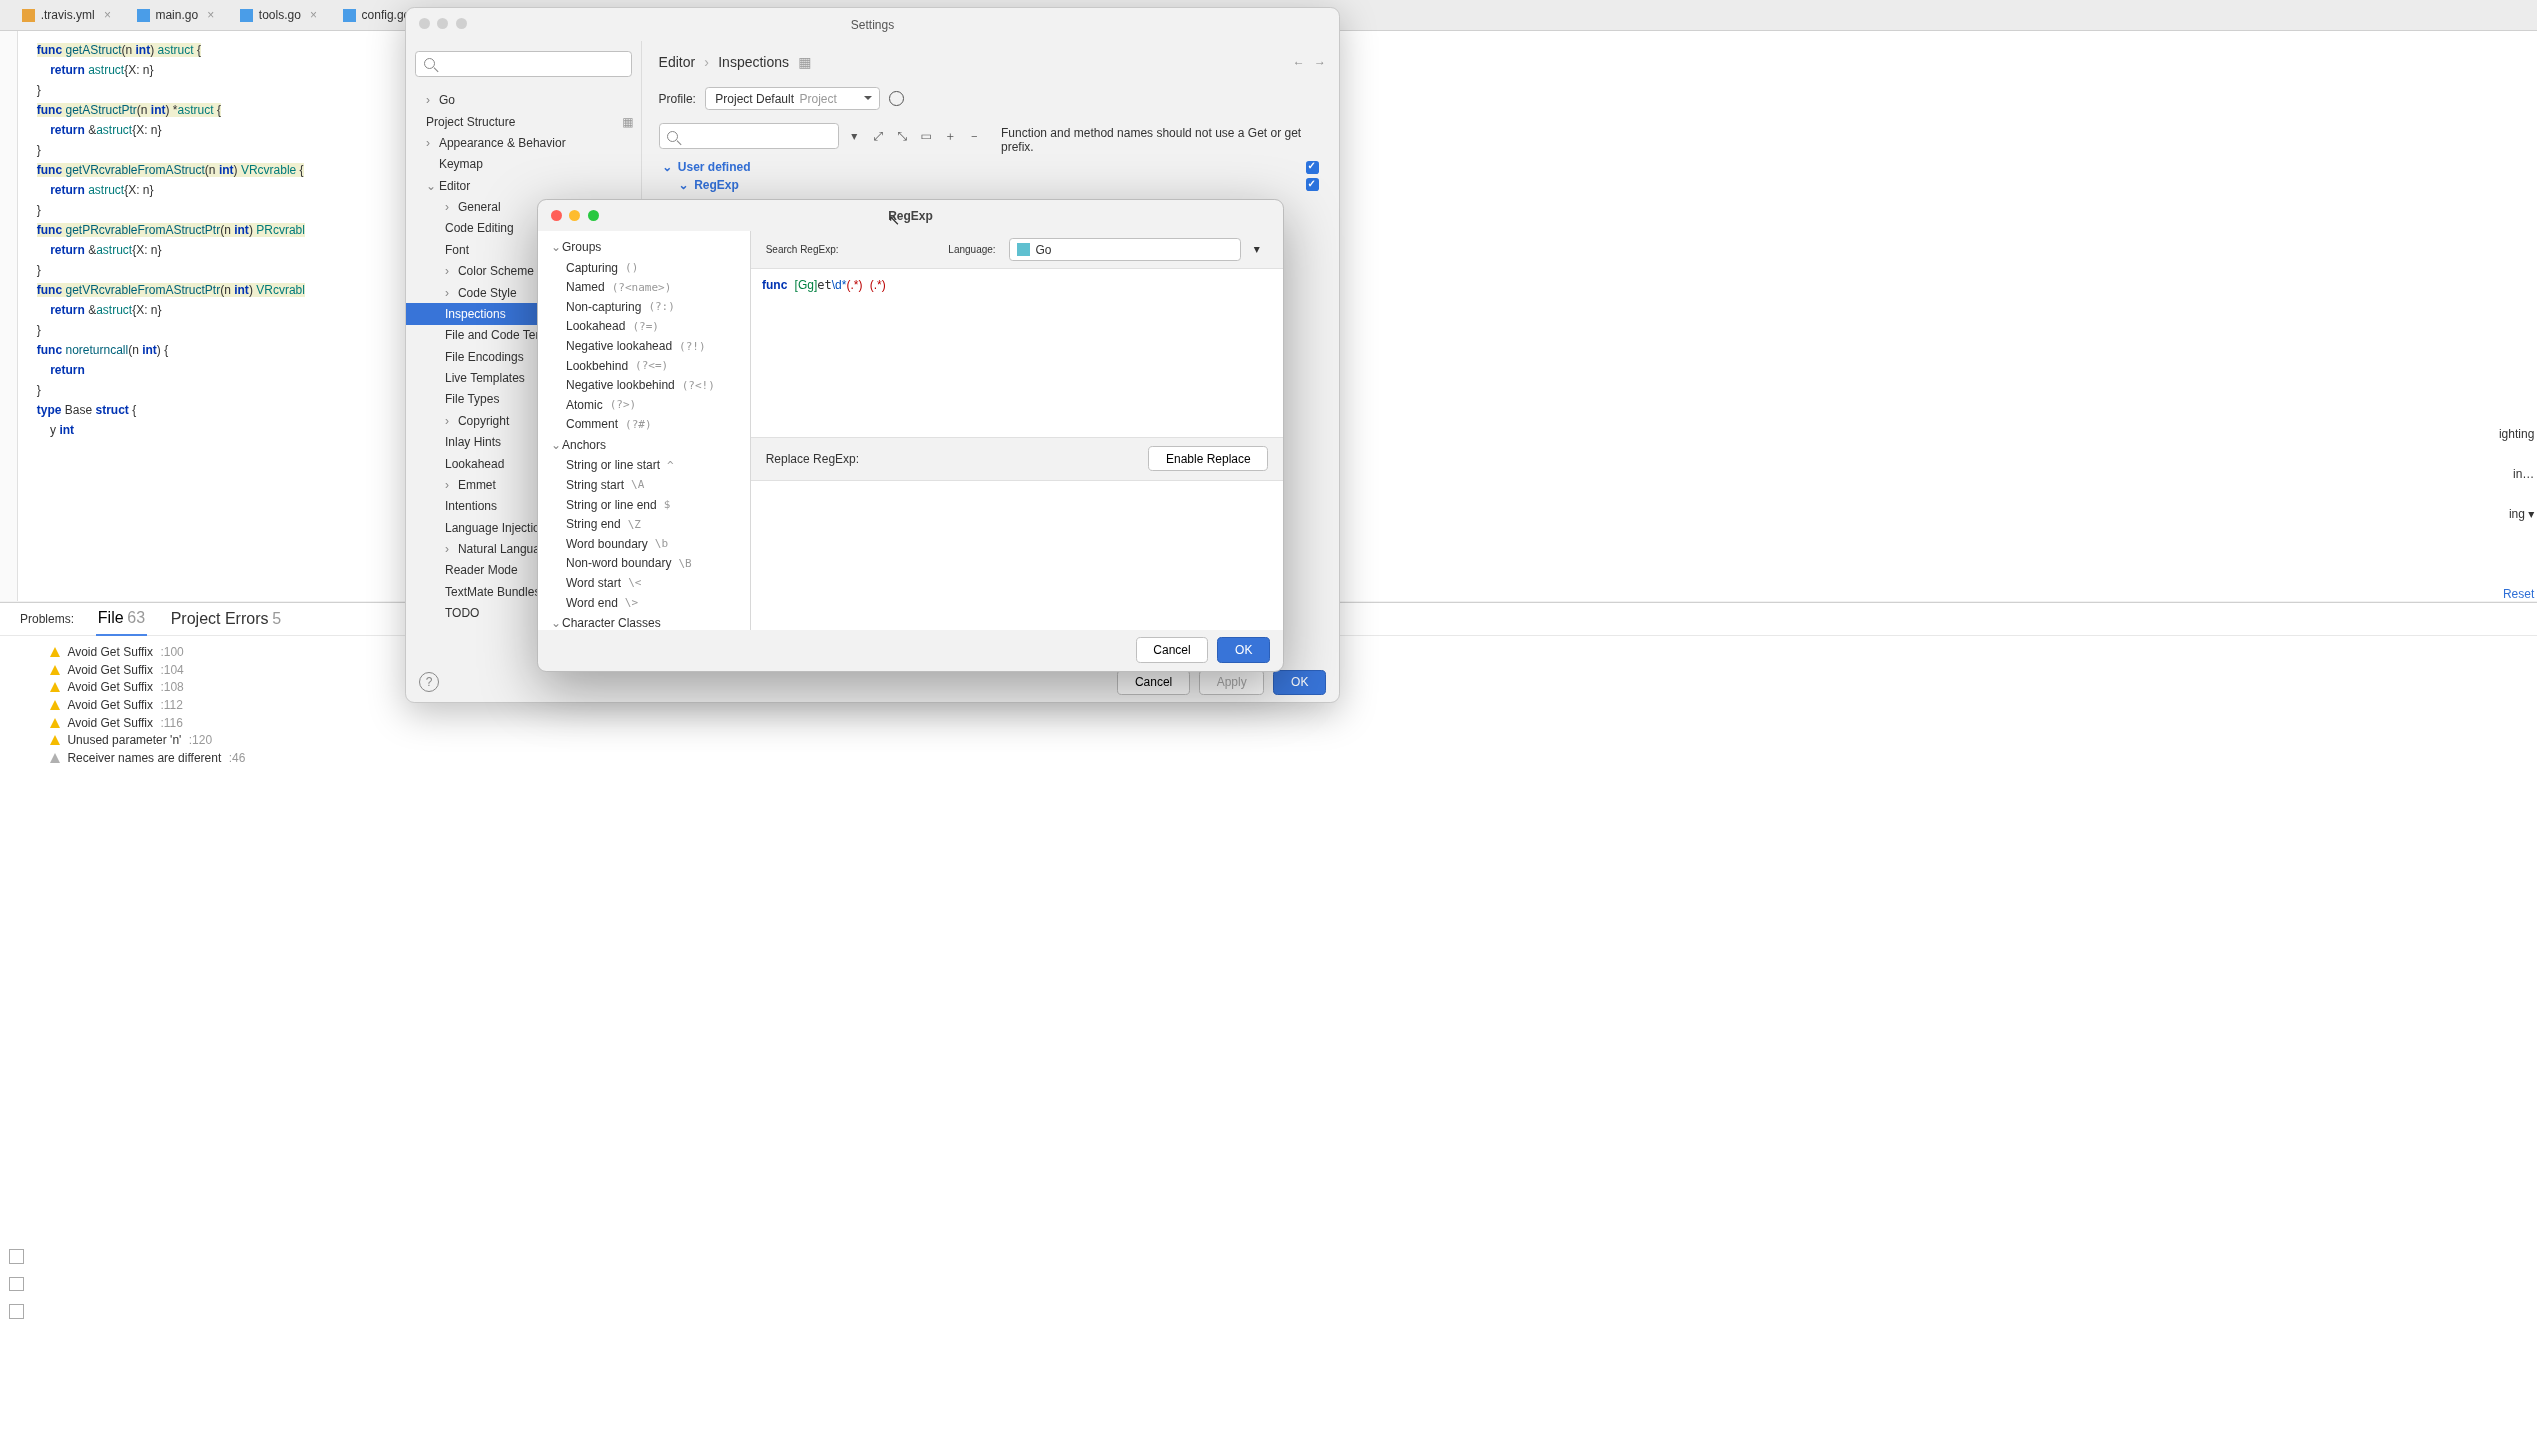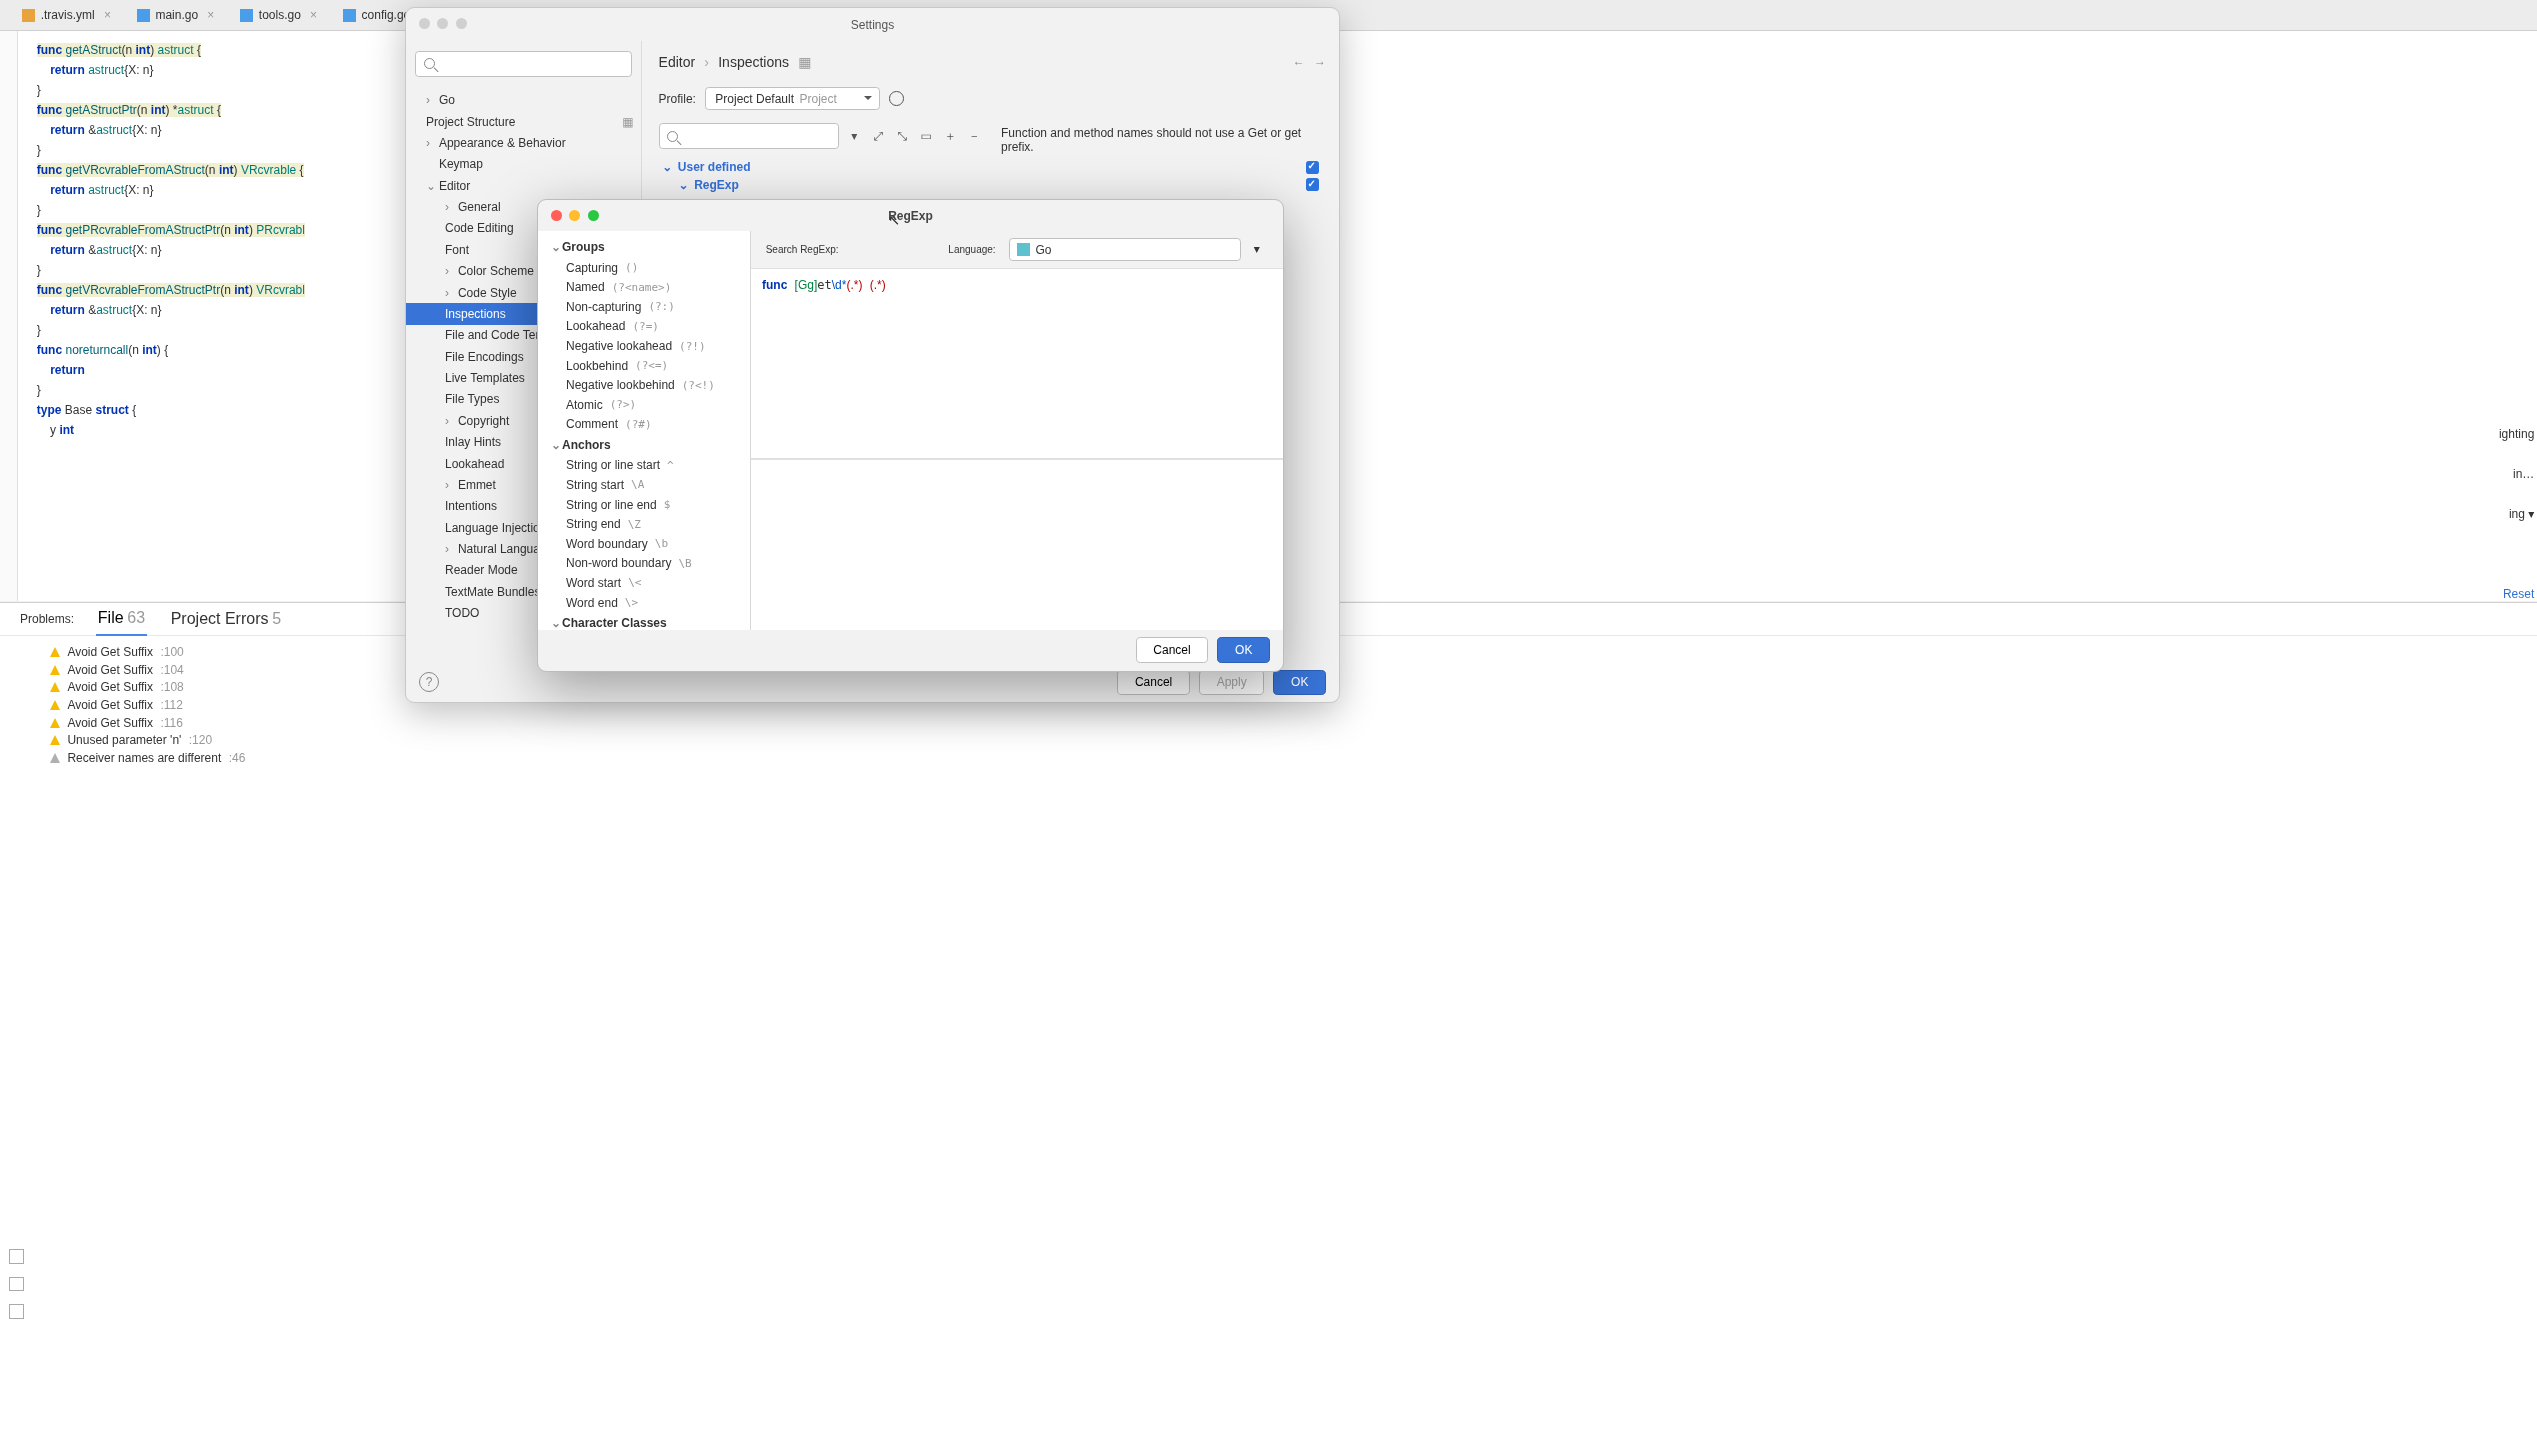--- a/index.html
+++ b/index.html
@@ -68,21 +68,21 @@
 .btn.primary{background:#3874d8;color:#fff;border-color:#2b5fb8}
 .btn.dis{color:#aaa}
 
 .regexp{position:absolute;left:537px;top:199px;width:747px;height:473px;background:#f2f2f2;border:0.9px solid #bcbcbc;border-radius:9.2px;box-shadow:0 16.6px 55px rgba(0,0,0,.35)}
 .regexp .titlebar2{height:31px;display:flex;align-items:center;justify-content:center;font-weight:600;color:#444;position:relative}
 .traffic2{position:absolute;left:13px;top:10px;display:flex;gap:7.4px}
 .d2{width:11px;height:11px;border-radius:50%}
 .d2.r{background:#ff5f57}.d2.y{background:#febc2e}.d2.g{background:#28c840}
 .regexp-body{display:flex;height:calc(100% - 72px)}
 .cheat{width:213px;border-right:0.9px solid #d8d8d8;background:#fff;overflow:auto;padding:5.5px 0}
-.ch-sec{padding:3.7px 13px;font-weight:700}
+.ch-sec{padding:3.7px 13px;font-weight:400}
 .ch-item{padding:2.8px 13px 2.8px 28px;display:flex;gap:7px;align-items:center}
 .ch-item .sym{color:#999;font-family:Menlo,monospace;font-size:11px}
 .ch-arr{display:inline-block;width:9.2px;color:#888;margin-right:1.8px}
 .editor-side{flex:1;display:flex;flex-direction:column}
 .es-top{height:37px;display:flex;align-items:center;gap:13px;padding:0 14.7px}
 .es-top .lbl{font-size:10px}
 .lang-select{border:0.9px solid #c0c0c0;border-radius:3.7px;background:#fff;padding:3.7px 22px 3.7px 7.4px;position:relative;min-width:232px;display:flex;align-items:center;gap:5.5px}
 .lang-ico{width:13px;height:13px;background:#5fc0d0;display:inline-block}
 .filter-ico{width:14.7px;height:14.7px;display:inline-block}
 .regex-edit{flex:1;background:#fff;border-top:0.9px solid #e0e0e0;border-bottom:0.9px solid #e0e0e0;padding:9.2px 11px;font-family:Menlo,monospace;font-size:12px}
@@ -451,20 +451,25 @@
         <span style="flex:1"></span>
         <span class="lbl">Language:</span>
         <div class="lang-select">
             <span class="lang-ico"></span>
             <span>Go</span>
             <span class="dd" style="right:7.4px;top:9.2px;position:absolute"></span>
           </div>
         <span class="filter-ico">▾</span>
       </div>
       <div class="regex-edit"><span class="rx-kw">func</span> <span class="rx-grp">[Gg]</span>et<span class="rx-esc">\d*</span><span class="rx-par">(.*)</span> <span class="rx-par">(.*)</span></div>
+      <div class="replace-row">
+        <span>Replace RegExp:</span>
+        <span class="spacer"></span>
+        <button class="btn">Enable Replace</button>
+      </div>
       <div style="flex:1;background:#fff;border-top:0.9px solid #e0e0e0"></div>
     </div>
   </div>
   <div class="regexp-footer">
     <button class="btn">Cancel</button>
     <button class="btn primary">OK</button>
   </div>
 </div>
 
 <div class="cursor">↖</div>

